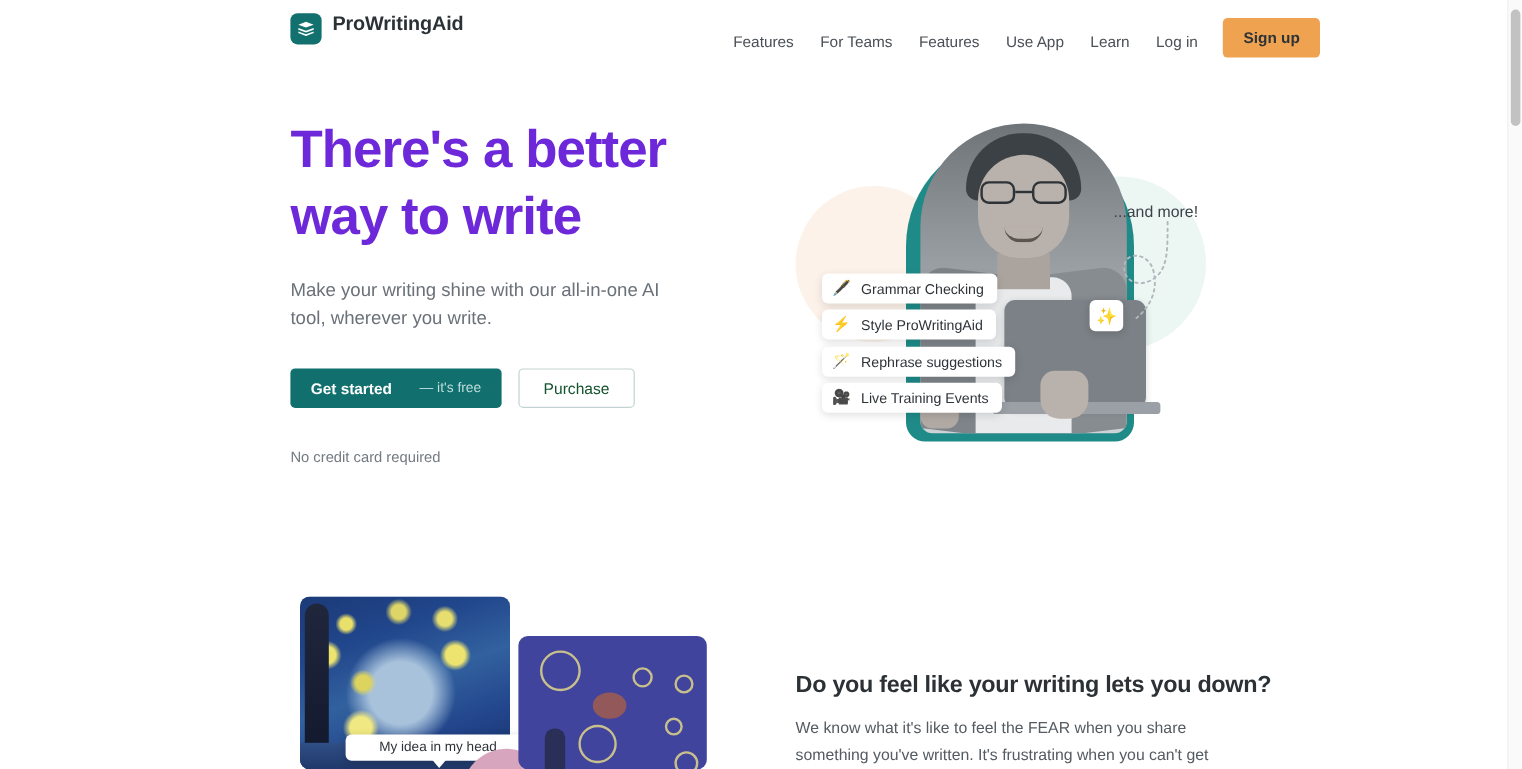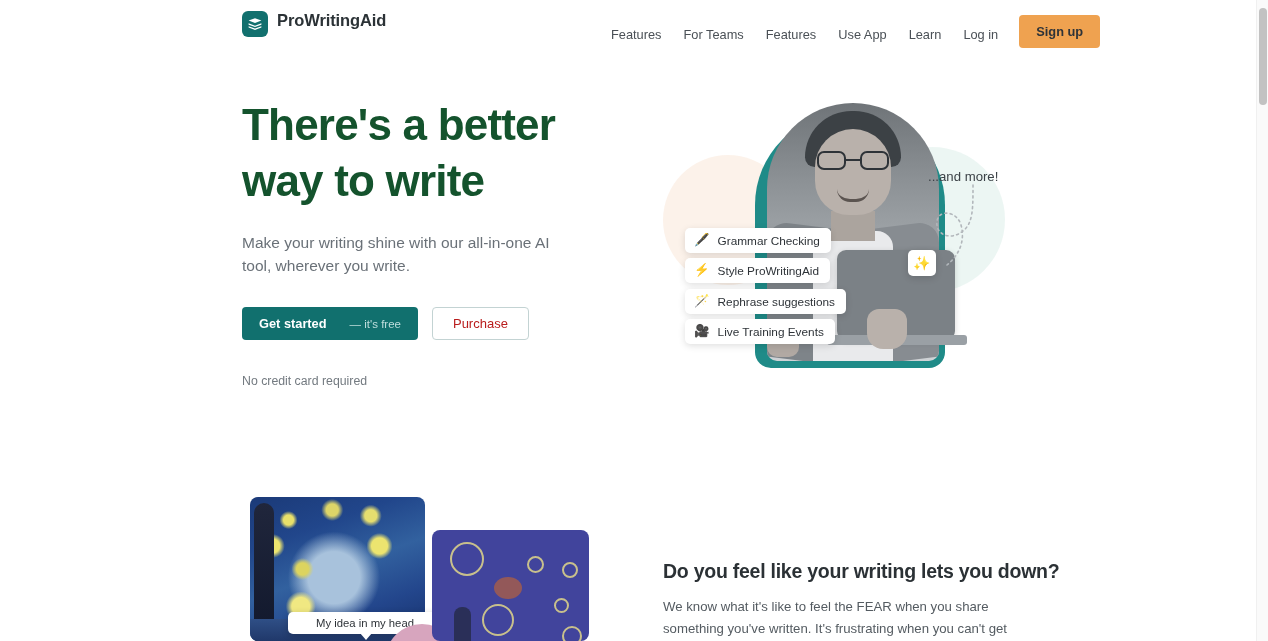--- a/index.html
+++ b/index.html
@@ -37,38 +37,38 @@
     background: #efa250; color: #2e3338;
     font-size: 12.8px; font-weight: 700;
     border: none; border-radius: 4px;
     padding: 9px 17px; cursor: pointer; white-space: nowrap;
   }
 
   
   .hero-left { position: absolute; left: 242px; top: 97px; width: 400px; }
   .hero-title {
     font-size: 44px; line-height: 56px; font-weight: 700;
-    color: #14532d; letter-spacing: -0.8px;
+    color: #6d28d9; letter-spacing: -0.8px;
     width: 340px;
   }
   .hero-sub {
     margin-top: 22px;
     font-size: 15.5px; line-height: 23px; color: #6a7178;
     width: 330px;
   }
   .cta-row { margin-top: 30px; display: flex; align-items: center; gap: 14px; }
   .btn-primary {
     background: #11706e; color: #fff; border: none; border-radius: 4px;
     height: 33px; padding: 0 17px; cursor: pointer;
     display: flex; align-items: center; gap: 23px;
     font-size: 12.8px; font-weight: 700; white-space: nowrap;
   }
   .btn-primary .free { font-weight: 400; font-size: 11.5px; color: #bfdedd; }
   .btn-outline {
-    background: #fff; color: #b91c1c; border: 1px solid #c3d3d3; border-radius: 4px;
+    background: #fff; color: #14532d; border: 1px solid #c3d3d3; border-radius: 4px;
     height: 33px; padding: 0 20px; cursor: pointer;
     font-size: 13px; white-space: nowrap;
   }
   .no-card { margin-top: 34px; font-size: 12.3px; color: #737a80; }
 
   
   .hero-art { position: absolute; left: 655px; top: 95px; width: 370px; height: 300px; }
   .blob-peach {
     position:absolute; left: 8px; top: 60px; width: 130px; height: 130px;
     border-radius: 50%; background: #fbf0e6; opacity: .85;

